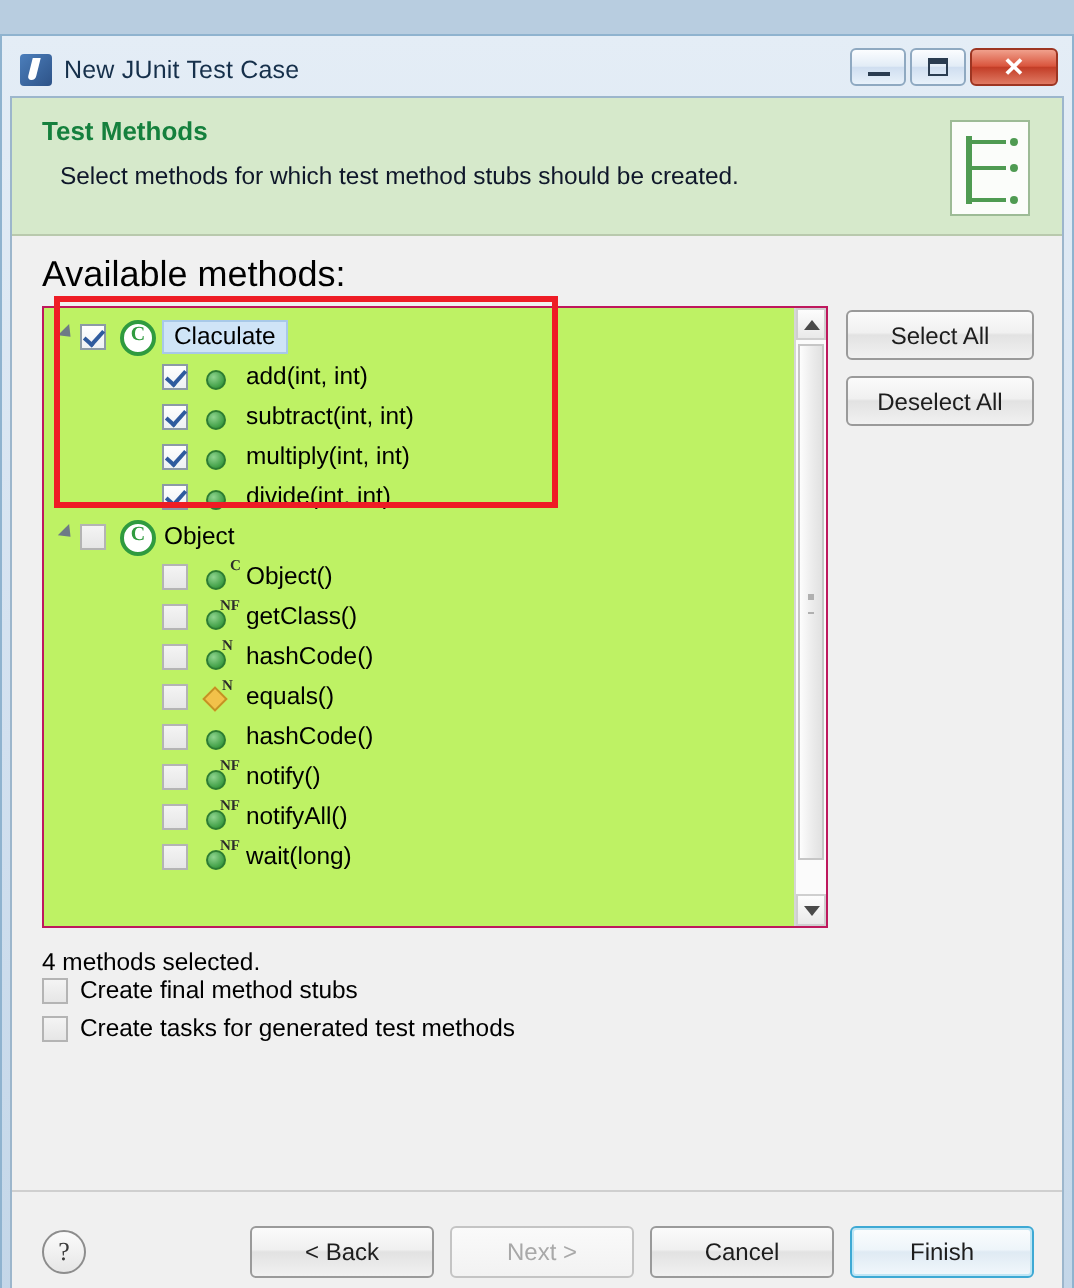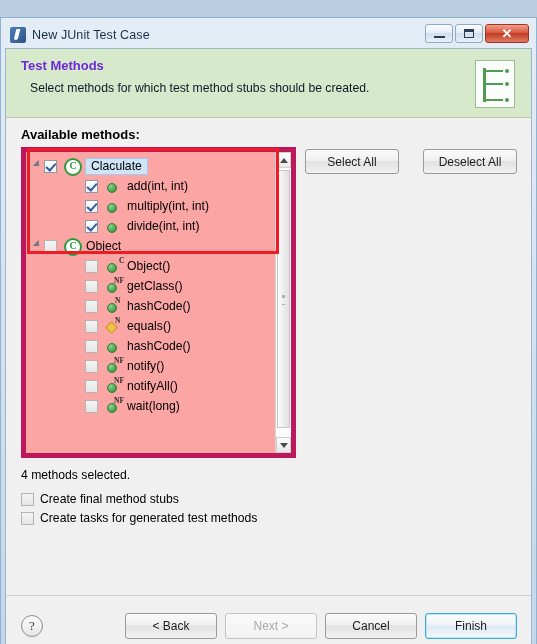--- a/index.html
+++ b/index.html
@@ -98,21 +98,21 @@
   .banner {
     flex: 0 0 69px;
     background: #d6e9cb;
     border-bottom: 1px solid #b9c9ad;
     position: relative;
     padding: 9px 14px 0 15px;
   }
   .banner-title {
     font-weight: bold;
     font-size: 13px;
-    color: #6d28d9;
+    color: #15803d;
     margin-bottom: 8px;
   }
   .banner-desc {
     font-size: 12.2px;
     color: #0f172a;
     padding-left: 9px;
   }
   .banner-icon {
     position: absolute;
     right: 16px; top: 11px;
@@ -137,38 +137,37 @@
   .banner-icon .bi-d.d2{ top:21px;}
   .banner-icon .bi-d.d3{ top:37px;}
 
   
   .body {
     flex: 1 1 auto;
     padding: 9px 14px 0 15px;
     position: relative;
   }
   .avail-label {
-    font-size: 13px;
+    font-size: 18px;
     margin-bottom: 5px;
-    font-weight: bold;
   }
 
   .list-area {
     display: flex;
     align-items: flex-start;
     gap: 9px;
   }
 
   
   .tree-wrap {
     position: relative;
     width: 404px;
     height: 311px;
-    background: #fca5a5;
-    border: 5px solid #be185d;
+    background: #bef264;
+    border: 1px solid #be185d;
     display: flex;
     overflow: hidden;
   }
   .tree {
     flex: 1 1 auto;
     padding: 4px 0 0 0;
     overflow: hidden;
     position: relative;
   }
   .row {
@@ -312,40 +311,39 @@
   .sb-thumb::after {
     content:"";
     position:absolute; left:4px; right:4px; top:50%;
     margin-top:-4px; height:8px;
     border-top:1px solid #b0b0b0;
     border-bottom:1px solid #b0b0b0;
     box-shadow: 0 3px 0 -1px #b0b0b0 inset;
   }
 
   
-  .side-btns { display: flex; flex-direction: row; gap: 24px; padding-top: 2px; }
+  .side-btns { display: flex; flex-direction: column; gap: 8px; padding-top: 2px; }
   .btn {
     font-family: "Liberation Sans", sans-serif;
     font-size: 12px;
     color: #1d1d1d;
     background: linear-gradient(180deg,#fbfbfb 0%,#f0f0f0 45%,#e2e2e2 50%,#f1f1f1 100%);
     border: 1px solid #9a9a9a;
     border-radius: 3px;
     padding: 0;
     height: 25px;
     min-width: 90px;
     cursor: default;
   }
   .btn.wide { width: 94px; }
 
   
   .sel-note { margin-top: 10px; font-size: 12.2px; }
   .opt-row {
     display: flex; align-items: center;
-    margin-top: 10px;
     font-size: 12.2px;
   }
   .opt-row + .opt-row { margin-top: 5px; }
   .opt-row .cb { margin-right: 6px; }
 
   
   .footer {
     flex: 0 0 60px;
     border-top: 1px solid #cfcfcf;
     background: #f0f0f0;
@@ -436,20 +434,25 @@
                 <span class="label sel">Claculate</span>
               </div>
               <div class="row lvl1">
                 <span class="cb checked"></span>
                 <span class="jicon mpub"></span>
                 <span class="label">add(int, int)</span>
               </div>
               <div class="row lvl1">
                 <span class="cb checked"></span>
                 <span class="jicon mpub"></span>
+                <span class="label">subtract(int, int)</span>
+              </div>
+              <div class="row lvl1">
+                <span class="cb checked"></span>
+                <span class="jicon mpub"></span>
                 <span class="label">multiply(int, int)</span>
               </div>
               <div class="row lvl1">
                 <span class="cb checked"></span>
                 <span class="jicon mpub"></span>
                 <span class="label">divide(int, int)</span>
               </div>
               <div class="row lvl0">
                 <span class="arrow">
                   <i></i>

